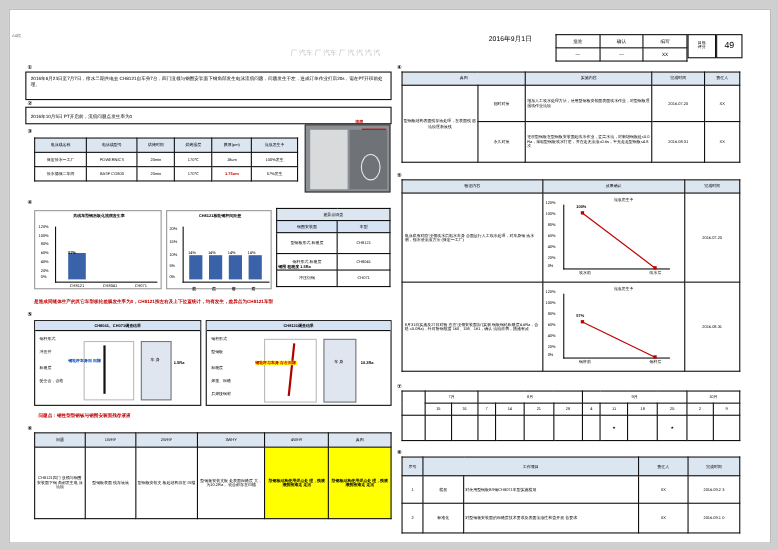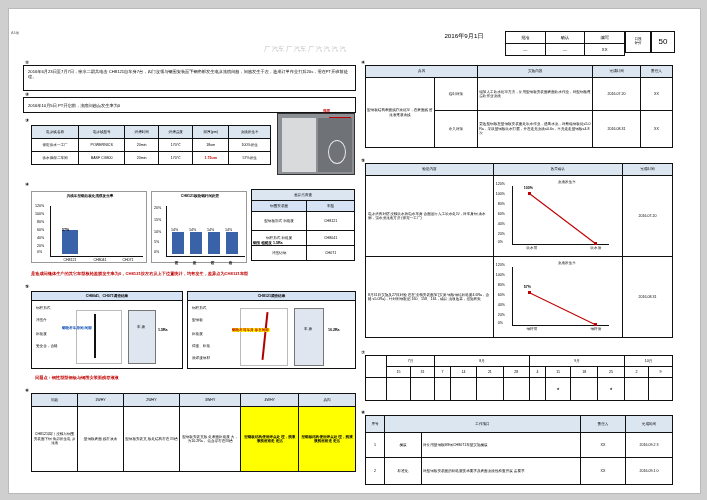--- a/index.html
+++ b/index.html
@@ -48,21 +48,21 @@
         </tr>
         <tr>
           <td class="f45" style="height:11px;">—</td>
           <td class="f45">—</td>
           <td class="f45">XX</td>
         </tr>
       </tbody>
         </table>
     </div>
     <div class="bx ctr f4" style="left:616px;top:22px;width:26px;height:22px;line-height:1.1;">目视<br>评分</div>
-    <div class="bx ctr f8" style="left:642px;top:22px;width:24px;height:22px;">50</div>
+    <div class="bx ctr f8" style="left:642px;top:22px;width:24px;height:22px;">49</div>
 
     <div class="bx" style="left:14px;top:56px;width:333px;height:26px;">
       <div class="t f45 wrap" style="left:4px;top:3px;width:325px;">2016年6月23日至7月7日，徐水二期共电去 CH8121自车身7台，四门沒领与钢围安装面下钢角部发生电泳流痕问题，问题发生于左，造成订单作业打后20s，需在PT开班前处理。</div>
     </div>
     <div class="t f5 b" style="left:16px;top:50px;">①</div>
 
     <div class="bx" style="left:14px;top:88px;width:333px;height:16px;">
       <div class="t f45" style="left:4px;top:5px;width:325px;">2016年10月5日 PT开启前，流痕问题点发生率为0</div>
     </div>
     <div class="t f5 b" style="left:16px;top:82px;">②</div>

